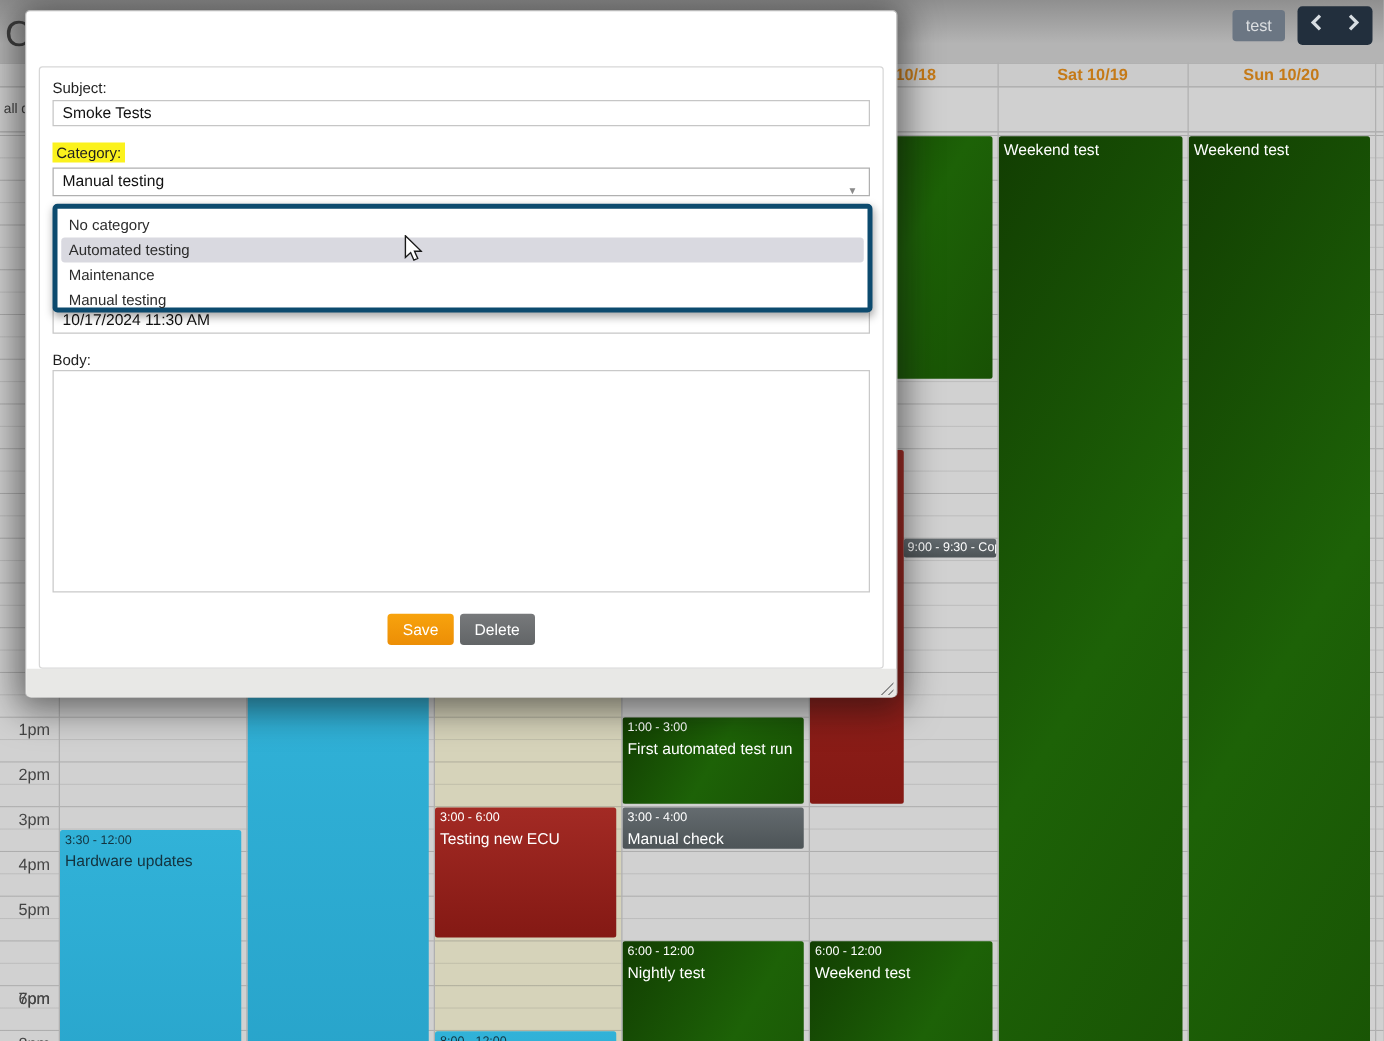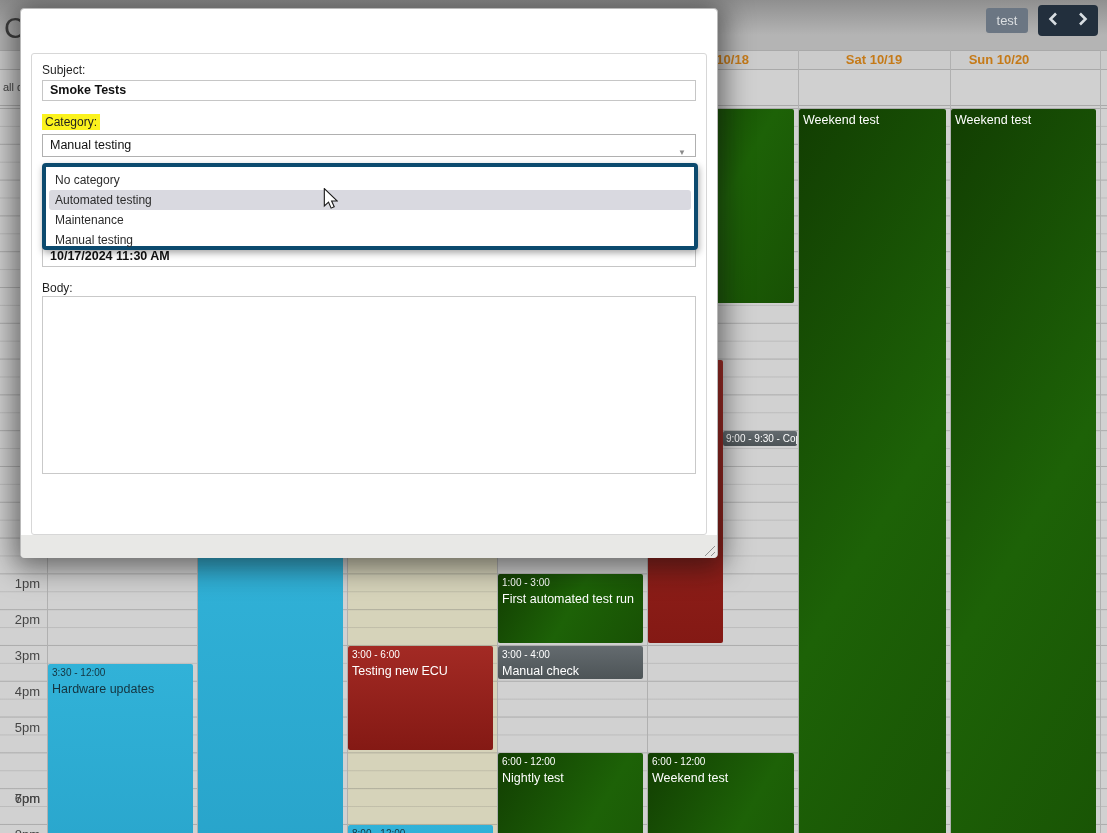--- a/index.html
+++ b/index.html
@@ -56,21 +56,21 @@
   .dlg-title { position:absolute; left:18px; top:0; line-height:26px;
     font-size:13px; font-weight:bold; color:#5a5a5a; }
   .dlg-close { position:absolute; right:8px; top:0; width:20px; height:26px; line-height:25px;
     text-align:center; color:#ef8f1e; font-weight:bold; font-size:15px; cursor:default; }
   .dlg-content { position:absolute; left:10px; top:44px; width:676px; height:482px;
     border:1px solid #d7d7d7; border-radius:3px; background:#fff; }
   .fld-label { position:absolute; font-size:12px; color:#1f1f1f; }
   .hl-yellow { background:#fbf21d; padding:1px 3px; }
   .txt-input { position:absolute; left:10px; width:654px; height:21px;
     border:1px solid #c6c6c6; background:#fff; font-size:12.5px; color:#111;
-    line-height:19px; padding-left:7px;font-weight:bold; }
+    line-height:19px; padding-left:7px; }
   .sel-box { position:absolute; left:10px; top:80px; width:654px; height:23px;
     border:1px solid #b0b0b0; background:#fff; font-size:12.5px; color:#111;
     line-height:21px; padding-left:7px; }
   .sel-arrow { position:absolute; right:9px; top:7px; font-size:8px; color:#8a8a8a; }
   .dd-panel { position:absolute; left:10px; top:109px; width:656px; height:87px;
     background:#fff; border:4px solid #0c4a6e; border-radius:4px;
     box-shadow:1px 3px 7px rgba(0,0,0,.35); padding-top:3px; z-index:5; }
   .dd-item { height:20px; line-height:20px; padding-left:9px; font-size:12px; color:#2c2c2c; }
   .dd-item-sel { background:#d9d9e0; border-radius:3px; margin:0 3px; padding-left:6px; }
   .textarea-box { position:absolute; left:10px; top:242px; width:654px; height:178px;
@@ -115,21 +115,21 @@
     </div>
   </div>
 
   <div class="hdr-row" id="hdrRow">
       <div class="hdr-cell" style="left: 47px; width: 150px;"></div>
       <div class="hdr-cell" style="left: 197px; width: 150px;"></div>
       <div class="hdr-cell" style="left: 347px; width: 150px;"></div>
       <div class="hdr-cell" style="left: 497px; width: 150px;"></div>
       <div class="hdr-cell" style="left: 647px; width: 151px;">Fri 10/18</div>
       <div class="hdr-cell" style="left: 798px; width: 152px;">Sat 10/19</div>
-      <div class="hdr-cell" style="left: 924px; width: 150px; text-align: center;">Sun 10/20</div>
+      <div class="hdr-cell" style="left: 950px; width: 150px; text-align: center;">Sun 10/20</div>
     </div>
   <div class="allday-row"></div>
   <div class="allday-label">all day</div>
 
   <div class="grid" id="grid">
     <div class="col-today" id="todayCol" style="left: 348px; width: 149px;"></div>
     <div class="gridlines"></div>
   <div class="hour-label" style="top: 471.4px;">1pm</div>
       <div class="hour-label" style="top: 507.2px;">2pm</div>
       <div class="hour-label" style="top: 543px;">3pm</div>
@@ -211,20 +211,24 @@
           <div class="dd-item dd-item-sel">Automated testing</div>
           <div class="dd-item">Maintenance</div>
           <div class="dd-item">Manual testing</div>
         </div>
 
       <div class="txt-input" style="top:192px">10/17/2024 11:30 AM</div>
 
       <div class="fld-label" style="left:10px; top:227px">Body:</div>
       <div class="textarea-box"></div>
 
+      <div class="btn-row">
+        <button class="btn btn-save">Save</button>
+        <button class="btn btn-delete">Delete</button>
+      </div>
     </div>
     <div class="dlg-footer">
       <div class="grip"></div>
     </div>
   </div>
 
   <div class="cursor">
     <svg width="15" height="21" viewBox="0 0 12 17">
       <polygon points="1,0.5 1,14.5 4.4,11.4 6.5,16.3 9,15.2 6.9,10.5 11.3,10.5" fill="#ffffff" stroke="#1a1a1a" stroke-width="0.9"></polygon>
     </svg>

